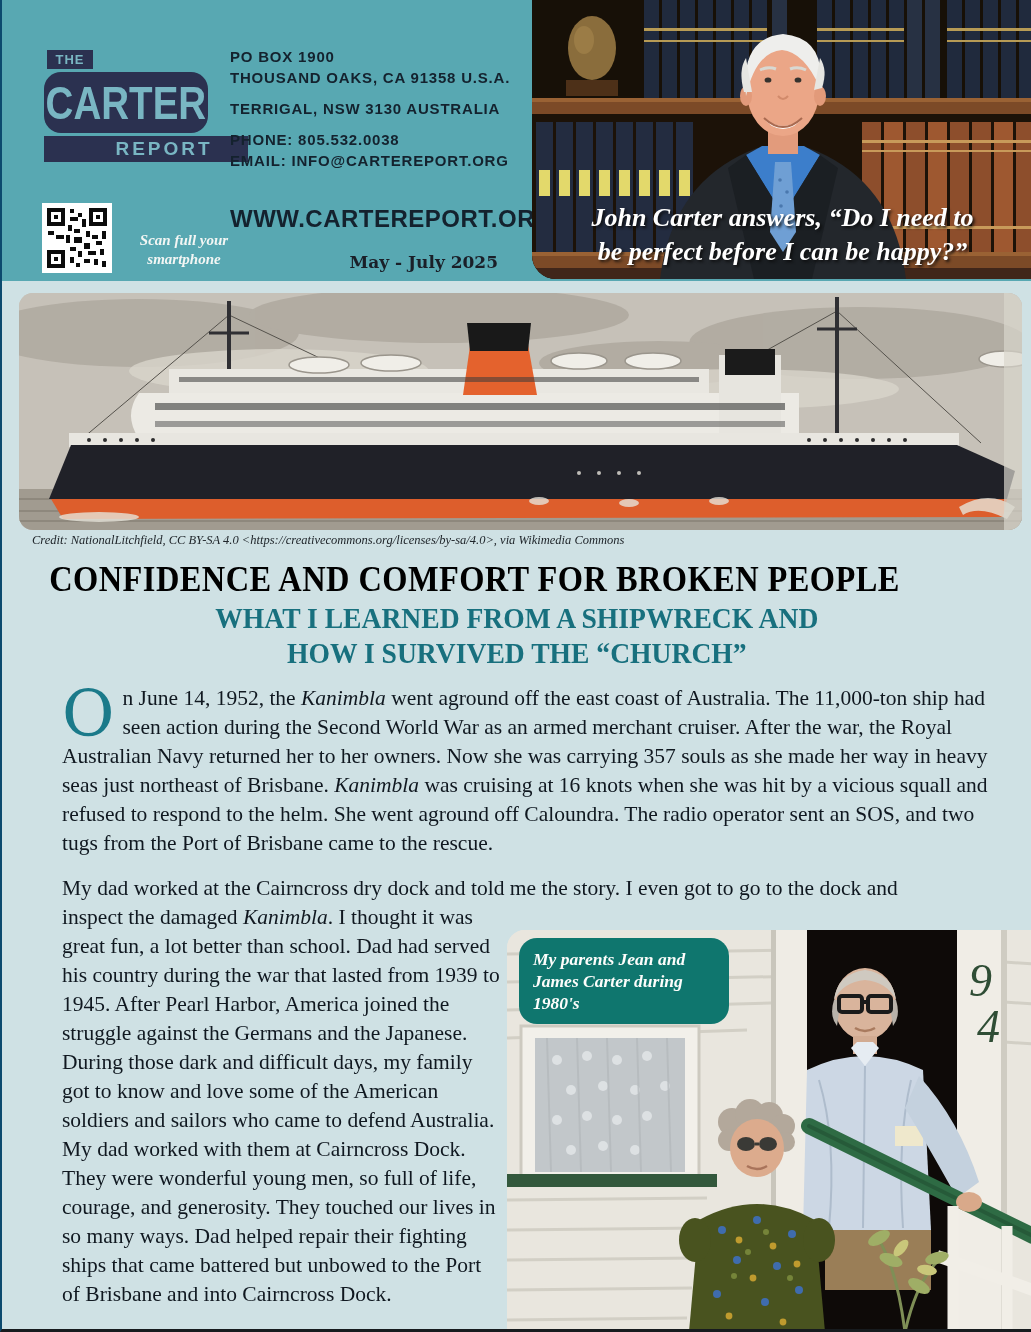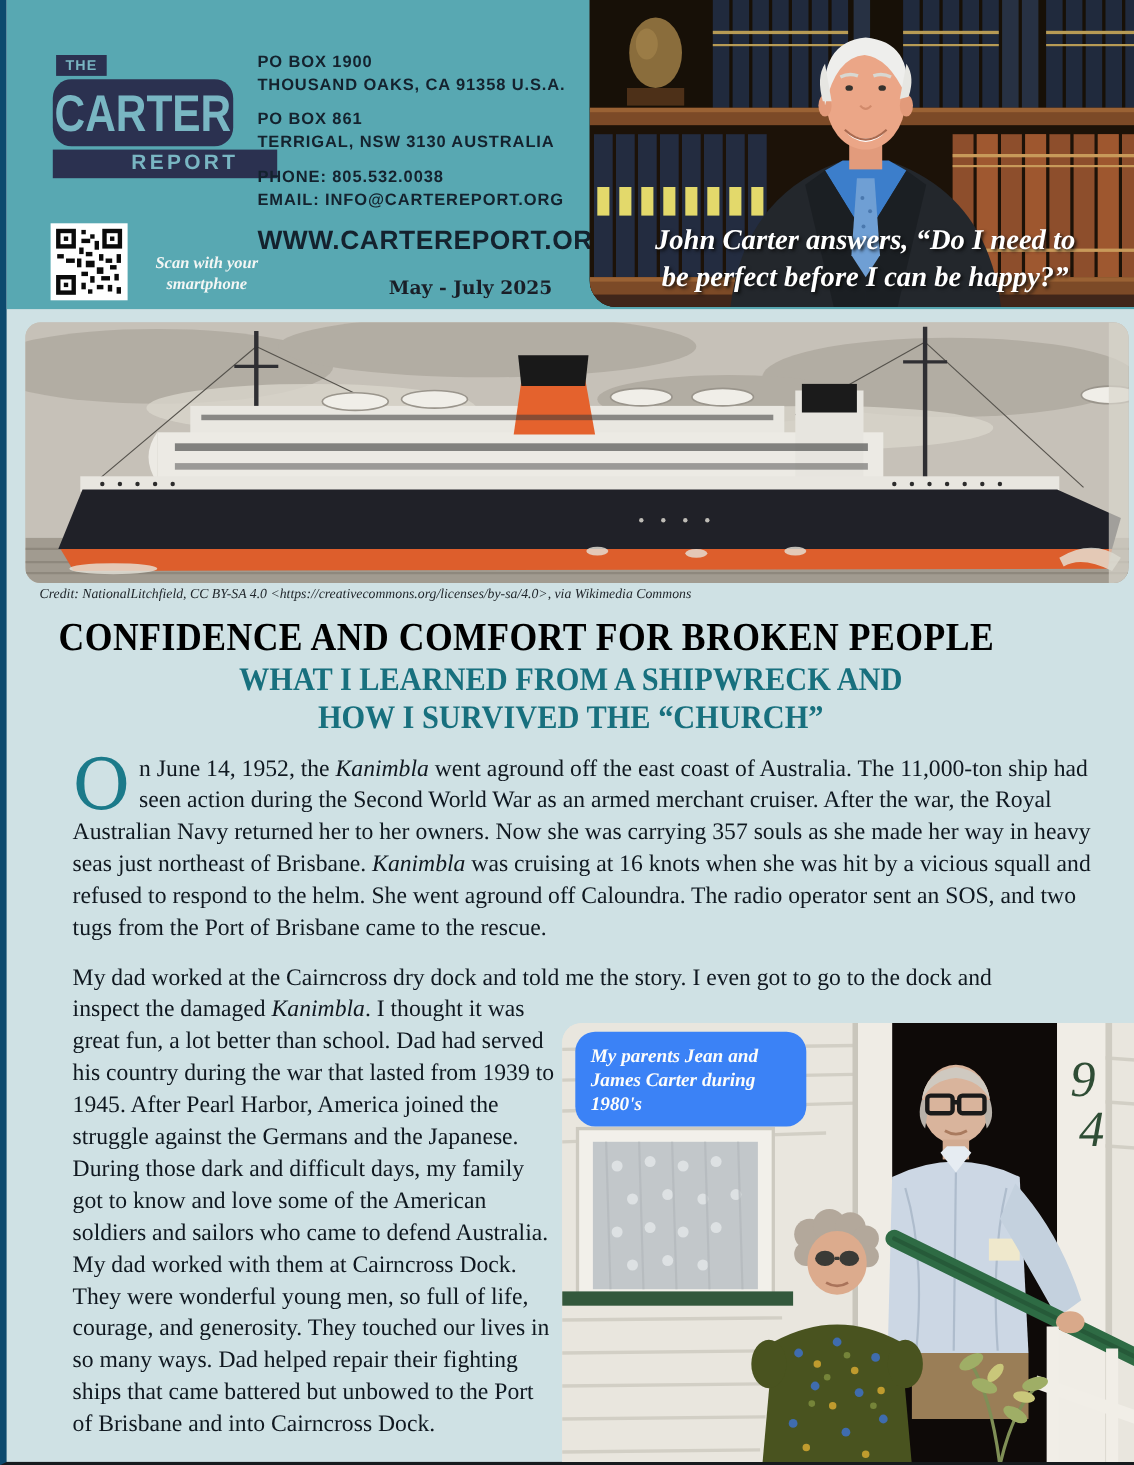--- a/index.html
+++ b/index.html
@@ -1,18 +1,18 @@
 <!DOCTYPE html>
 <html><head>
 <meta charset="utf-8">
 <style>
   html,body{margin:0;padding:0;background:#9aa5a8;}
   .page{position:relative;width:1031px;height:1332px;background:#cfe1e4;overflow:hidden;
         font-family:"Liberation Serif",serif;box-sizing:border-box;
-        border-left:6px solid #0c4a6e;border-bottom:3px solid #171b1e;}
+        border-left:2px solid #0c4a6e;border-bottom:3px solid #171b1e;}
   
   .header{position:absolute;left:0;top:0;width:1031px;height:281px;background:#58a8b2;}
   .logo{position:absolute;left:42px;top:50px;}
   .logo-box{background:#2b3150;color:#79b6c3;font-family:"Liberation Sans",sans-serif;
             font-weight:bold;display:flex;align-items:center;justify-content:center;}
   .logo-the{position:absolute;left:3px;top:0;width:46px;height:19px;font-size:13px;letter-spacing:1px;}
   .logo-carter{position:absolute;left:0;top:22px;width:164px;height:61px;font-size:47px;letter-spacing:0px;border-radius:17px;}
   .logo-carter span{display:inline-block;transform:scaleX(.82);transform-origin:center;}
   .logo-report{position:absolute;left:0;top:86px;width:168px;height:26px;font-size:19px;letter-spacing:3px;padding-left:36px;}
   .addr{position:absolute;left:228px;top:46px;color:#14222e;
@@ -46,21 +46,21 @@
   .subtitle.s1{top:601px;} .subtitle.s2{top:636px;}
   .para{position:absolute;color:#101820;font-size:21.5px;line-height:29px;}
   .para .it{font-style:italic;}
   .para1{left:60px;top:684px;width:928px;}
   .dropcap{float:left;color:#1b7a8a;font-size:64px;line-height:52px;padding:4px 8px 0 0;font-family:"DejaVu Serif",serif;}
   .para2a{left:60px;top:874px;width:940px;white-space:nowrap;}
   .para2b{left:60px;top:903px;width:442px;}
   
   .parents-photo{position:absolute;left:505px;top:930px;width:526px;height:402px;
                  border-top-left-radius:18px;overflow:hidden;background:#e9e6de;}
-  .badge{position:absolute;left:12px;top:8px;width:182px;background:#3b82f6;color:#fdfdfb;
+  .badge{position:absolute;left:12px;top:8px;width:182px;background:#0f766e;color:#fdfdfb;
          border-radius:18px;padding:10px 14px;font-style:italic;font-weight:bold;
          font-size:17.5px;line-height:22px;}
 </style>
 </head>
 <body>
 
 <div class="page">
 
   <div class="header">
 
@@ -69,21 +69,20 @@
       <div class="logo-box logo-carter">
           <span>CARTER</span>
         </div>
       <div class="logo-box logo-report">REPORT</div>
     </div>
 
     <div class="addr">
       <div>PO BOX 1900</div>
       <div>THOUSAND OAKS, CA 91358 U.S.A.</div>
       <div class="gap"></div>
-      <div>PO  BOX 861</div>
       <div>TERRIGAL, NSW 3130  AUSTRALIA</div>
       <div class="gap"></div>
       <div>PHONE: 805.532.0038</div>
       <div>EMAIL: INFO@CARTEREPORT.ORG</div>
     </div>
 
     <div class="www">WWW.CARTEREPORT.ORG</div>
     <div class="issue-date">May - July 2025</div>
 
     <div class="qr-wrap">
@@ -120,21 +119,21 @@
           <rect x="56" y="44" width="4" height="6"></rect>
             <rect x="26" y="52" width="4" height="6"></rect>
             <rect x="40" y="54" width="6" height="4"></rect>
           <rect x="50" y="54" width="4" height="6"></rect>
             <rect x="58" y="56" width="4" height="6"></rect>
             <rect x="32" y="58" width="4" height="4"></rect>
         </g>
       </svg>
     </div>
     <div class="qr-caption">
-      <div>Scan with your</div>
+      <div>Scan full your</div>
       <div>smartphone</div>
     </div>
 
     <div class="carter-photo">
       <svg width="501" height="279" viewBox="0 0 501 279">
         <rect width="501" height="279" fill="#2a180d"></rect>
 
         <g>
           <rect x="0" y="0" width="501" height="100" fill="#171007"></rect>
           <g fill="#202a3d">

